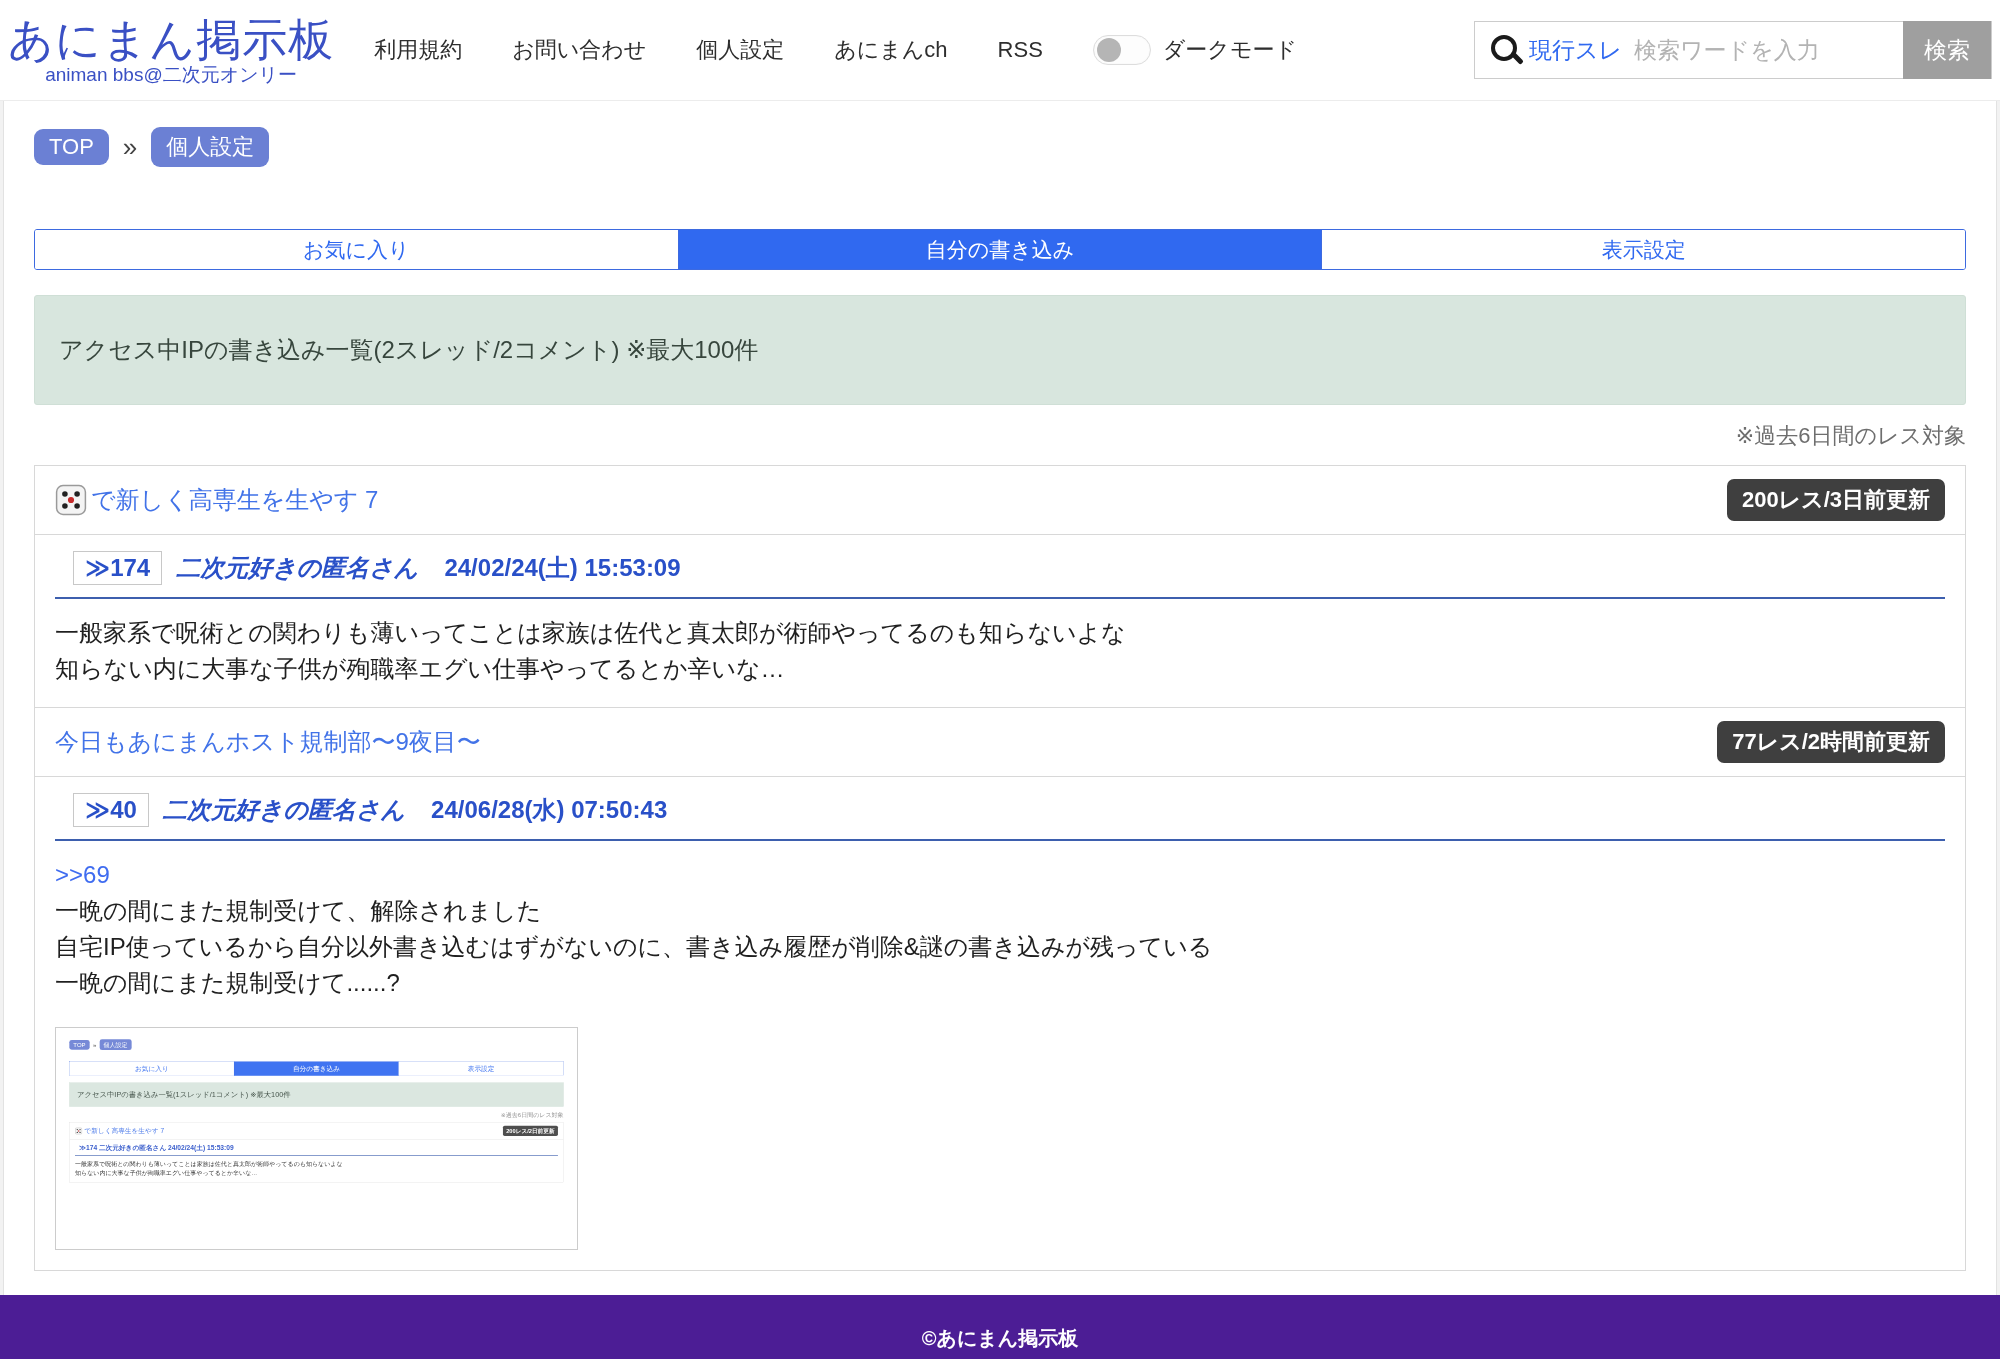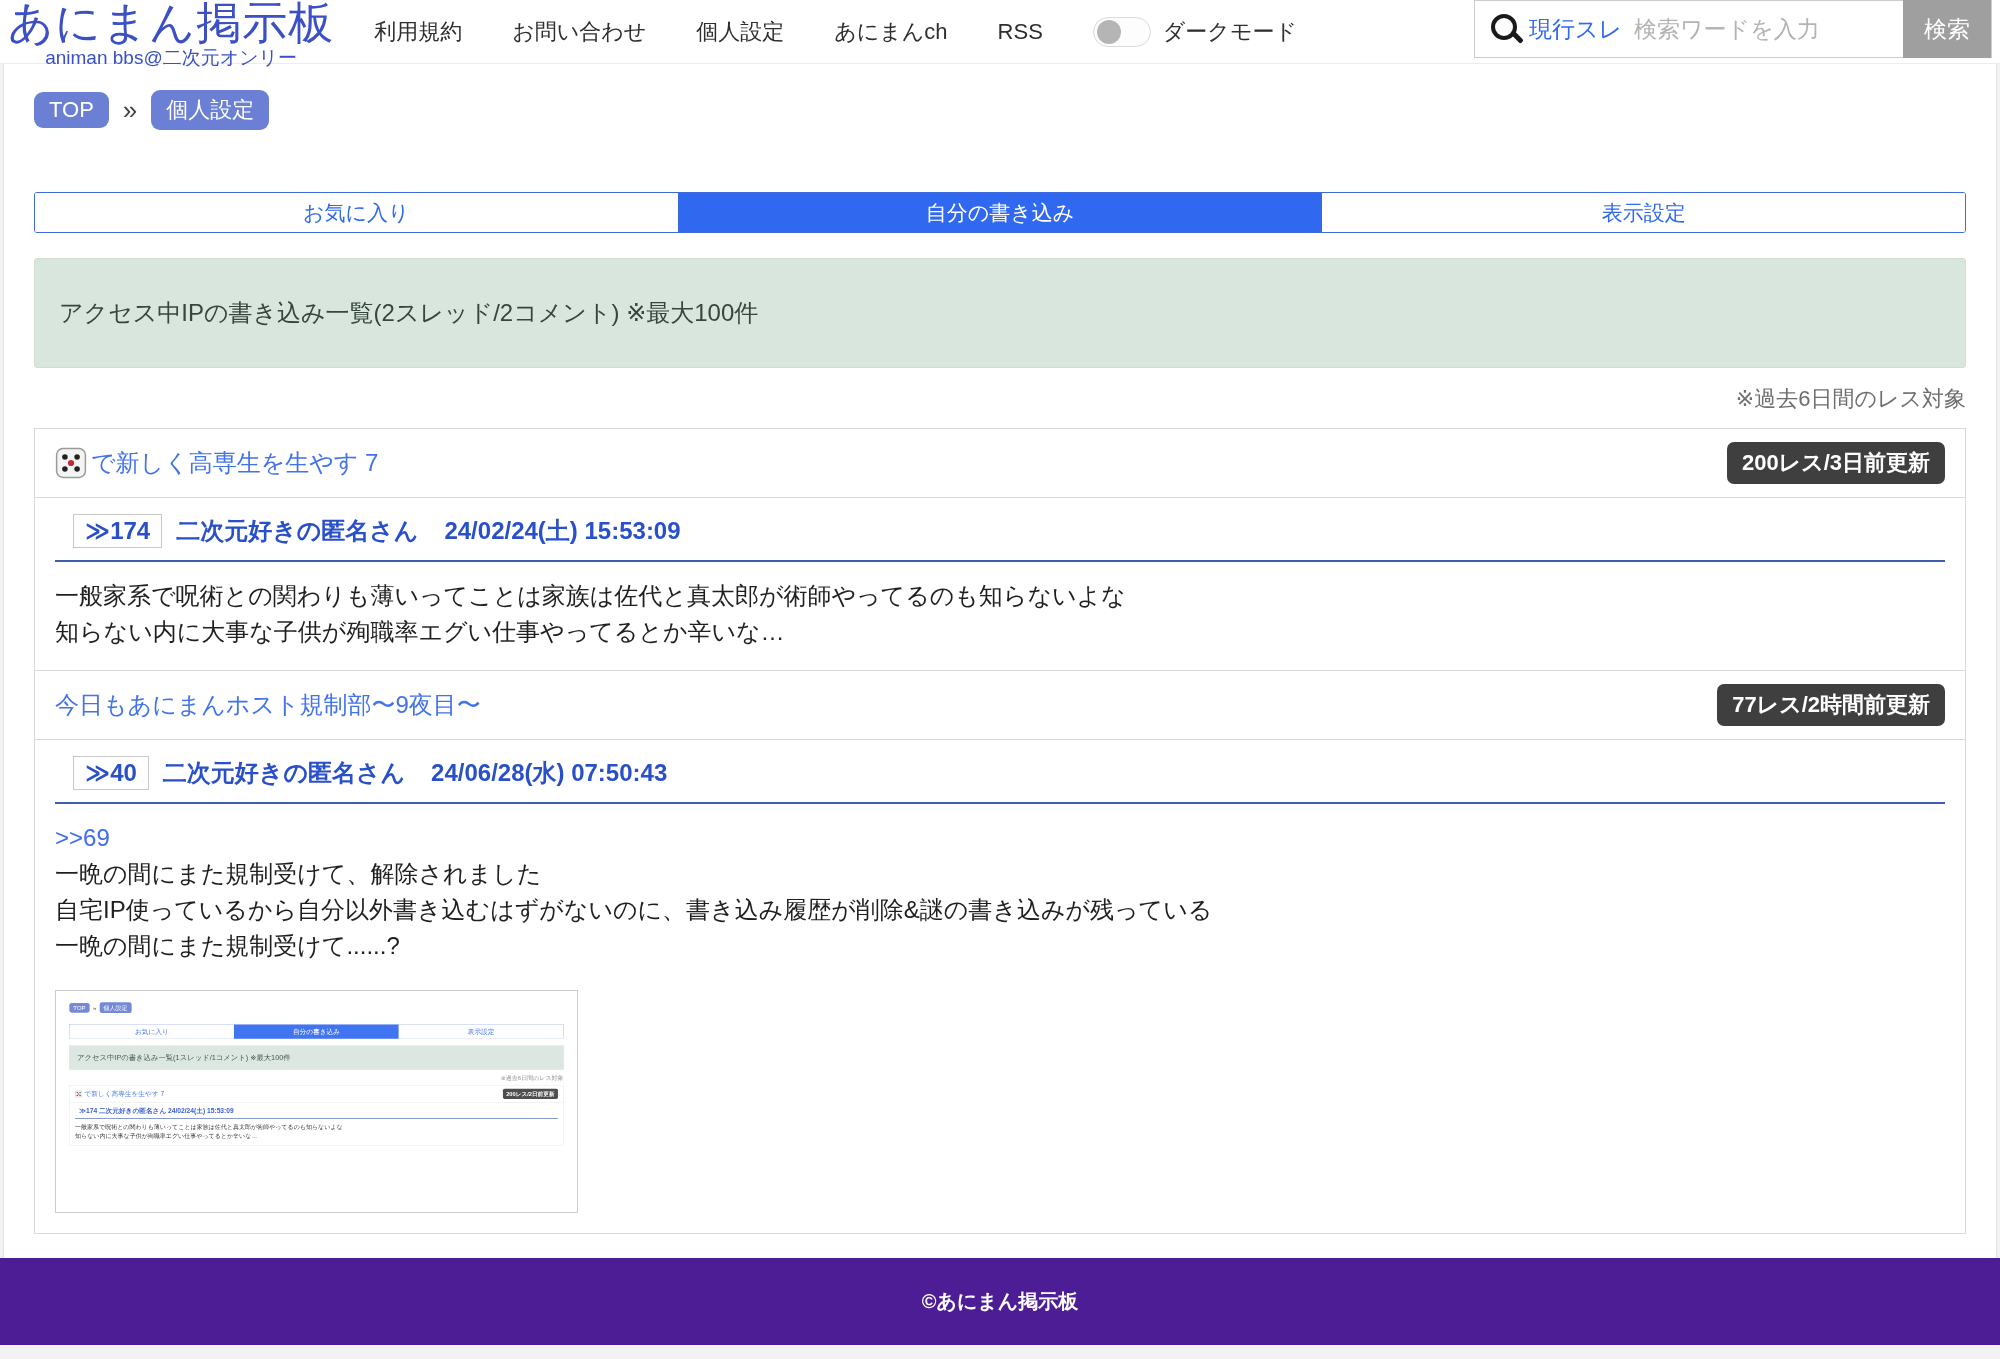--- a/index.html
+++ b/index.html
@@ -4,22 +4,22 @@
 <style>
   * { margin:0; padding:0; box-sizing:border-box; }
   html,body { width:2000px; }
   body {
     font-family:"Liberation Sans","DejaVu Sans",sans-serif;
     background:#f2f2f2; color:#1f1f1f;
   }
 
   
   .site-header {
-    width:2000px; height:64px; background:#fff;
-    display:flex; padding:0 8px 0 8px;
+    width:2000px; height:101px; background:#fff;
+    display:flex; align-items:center; padding:0 8px 0 8px;
     border-bottom:1px solid #ececec;
   }
   .logo { display:flex; flex-direction:column; align-items:center; line-height:1; cursor:pointer; }
   .logo-title { font-size:45px; font-weight:500; color:#3a50c4; letter-spacing:1px; }
   .logo-sub { font-size:19px; color:#3a50c4; margin-top:3px; }
   .top-nav { display:flex; align-items:center; gap:50px; margin-left:40px; }
   .nav-link { font-size:22px; color:#2e2e2e; cursor:pointer; white-space:nowrap; }
   .dark-toggle-wrap { display:flex; align-items:center; margin-left:50px; }
   .toggle {
     width:58px; height:30px; border-radius:16px; background:#fdfdfd;
@@ -94,21 +94,21 @@
   .res-badge {
     background:#3f3f3f; color:#fff; font-size:22px; font-weight:bold;
     padding:6px 15px; border-radius:7px; white-space:nowrap; cursor:default;
   }
   .comment-row { padding:16px 20px 20px 20px; }
   .comment-head { display:flex; align-items:center; margin-left:18px; }
   .num-box {
     border:1px solid #c8c8c8; color:#2950c8; font-weight:bold; font-size:24px;
     padding:2px 11px; cursor:pointer;
   }
-  .c-author { color:#2950c8; font-weight:bold; font-size:24px; margin-left:14px; }
+  .c-author { color:#2950c8; font-weight:bold; font-size:24px; margin-left:14px;font-style:italic; }
   .c-date { color:#2950c8; font-weight:bold; font-size:24px; margin-left:26px; }
   .head-rule { border-top:2px solid #3d5fae; margin-top:12px; }
   .comment-body { margin-top:16px; font-size:24px; line-height:1.5; color:#1f1f1f; }
   .reply-link { color:#3f6cf0; cursor:pointer; }
 
   
   .thumb {
     margin-top:26px; width:523px; height:223px; border:1px solid #ccc;
     overflow:hidden; background:#fff; cursor:pointer;
   }

